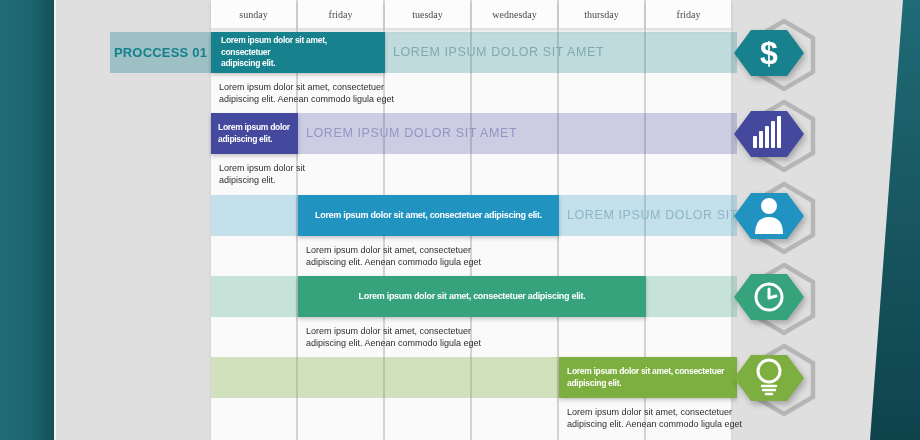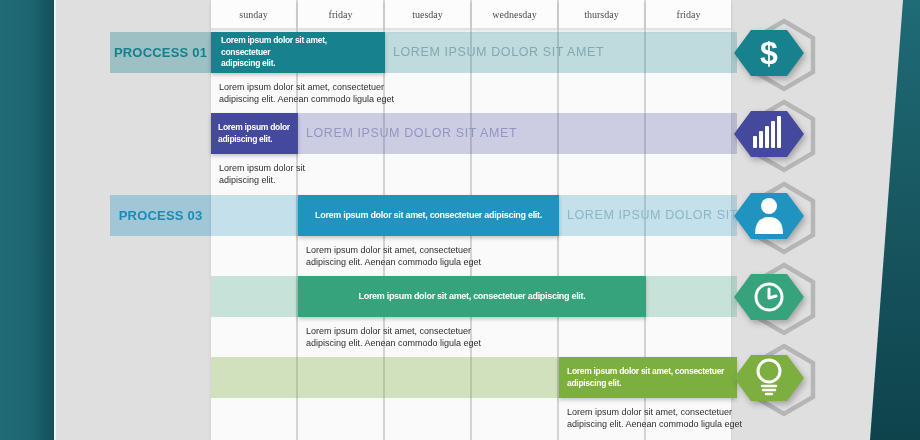--- a/index.html
+++ b/index.html
@@ -152,23 +152,20 @@
           <rect x="32" y="41" width="4" height="17" rx="1"></rect>
           <rect x="38" y="36" width="4" height="22" rx="1"></rect>
           <rect x="44" y="31" width="4" height="27" rx="1"></rect>
           <rect x="50" y="26" width="4" height="32" rx="1"></rect>
         </g>
       </svg>
     </div>
   </div>
 
   <div class="row r3" style="--accent: #2093c0; --band: rgba(32,147,192,0.25); --box: rgba(32,147,192,0.32); --label-color: #1a8cb8; --band-text-color: #8db6c6;">
-    <div class="label-box">
-        <span>PROCESS 03</span>
-      </div>
     <div class="band band-a"></div>
     <div class="band band-b"></div>
     <div class="bar">
         <span>Lorem ipsum dolor sit amet, consectetuer adipiscing elit.</span>
       </div>
     <div class="band-text">LOREM IPSUM DOLOR SIT AMET</div>
     <div class="note">Lorem ipsum dolor sit amet, consectetuer
 adipiscing elit. Aenean commodo ligula eget</div>
     <div class="hex">
       <svg width="100" height="90" viewBox="0 0 100 90">

